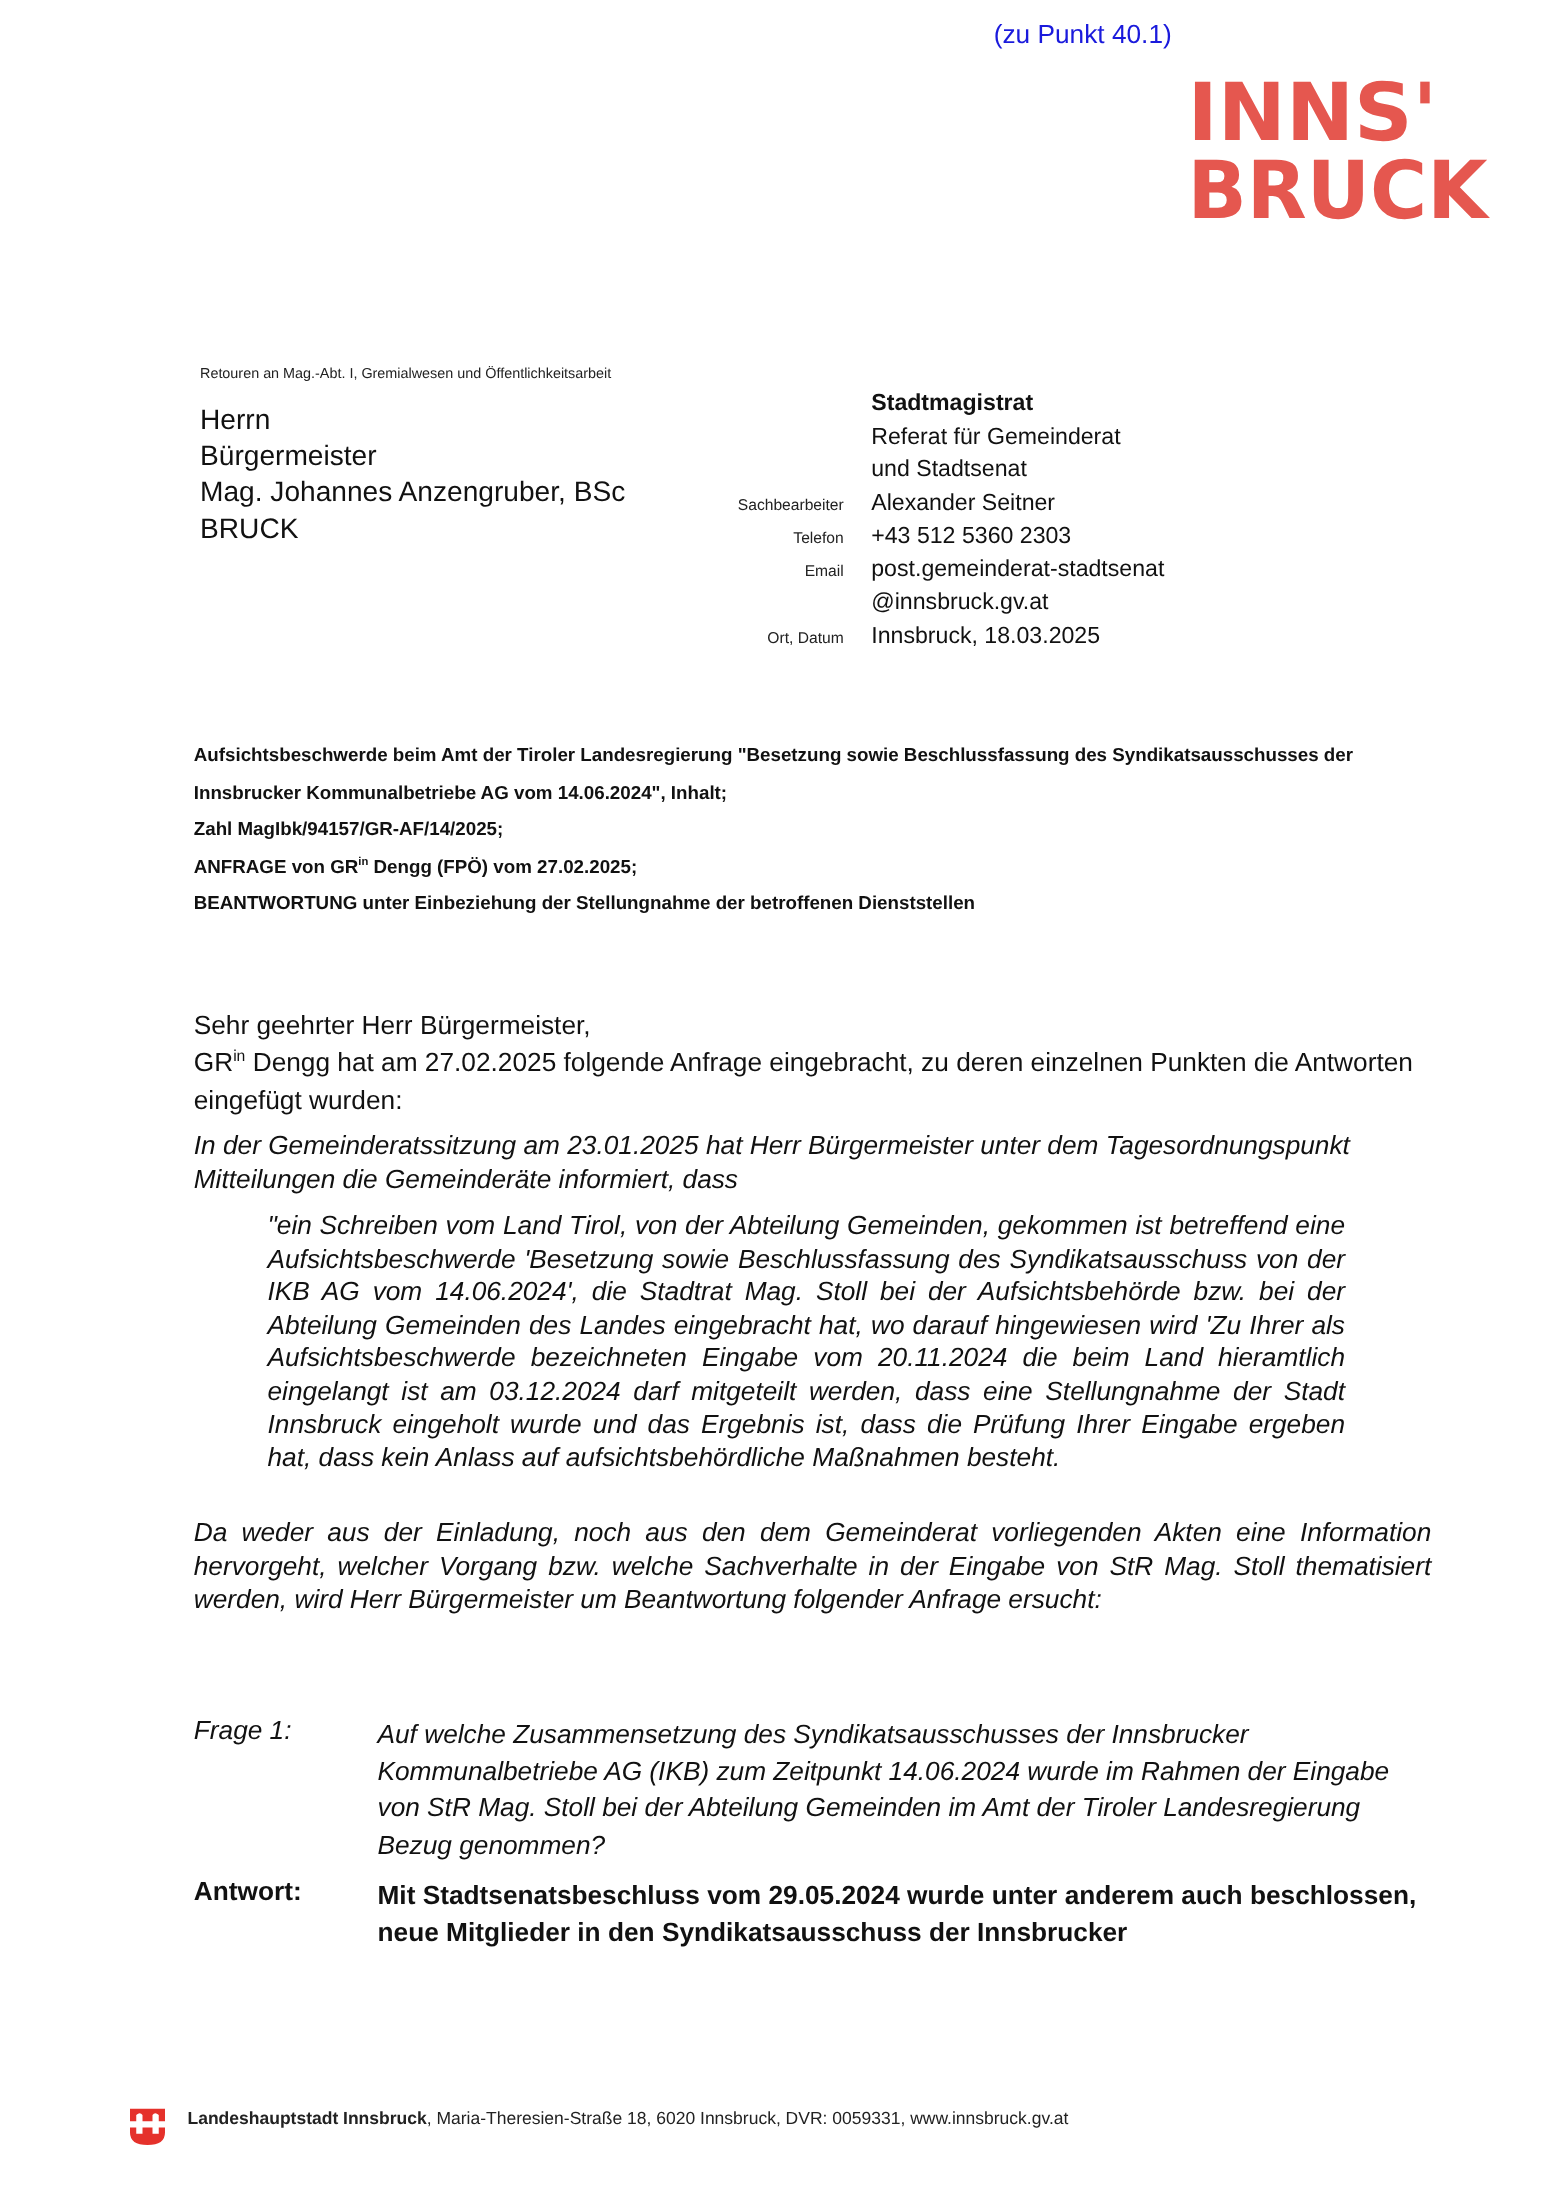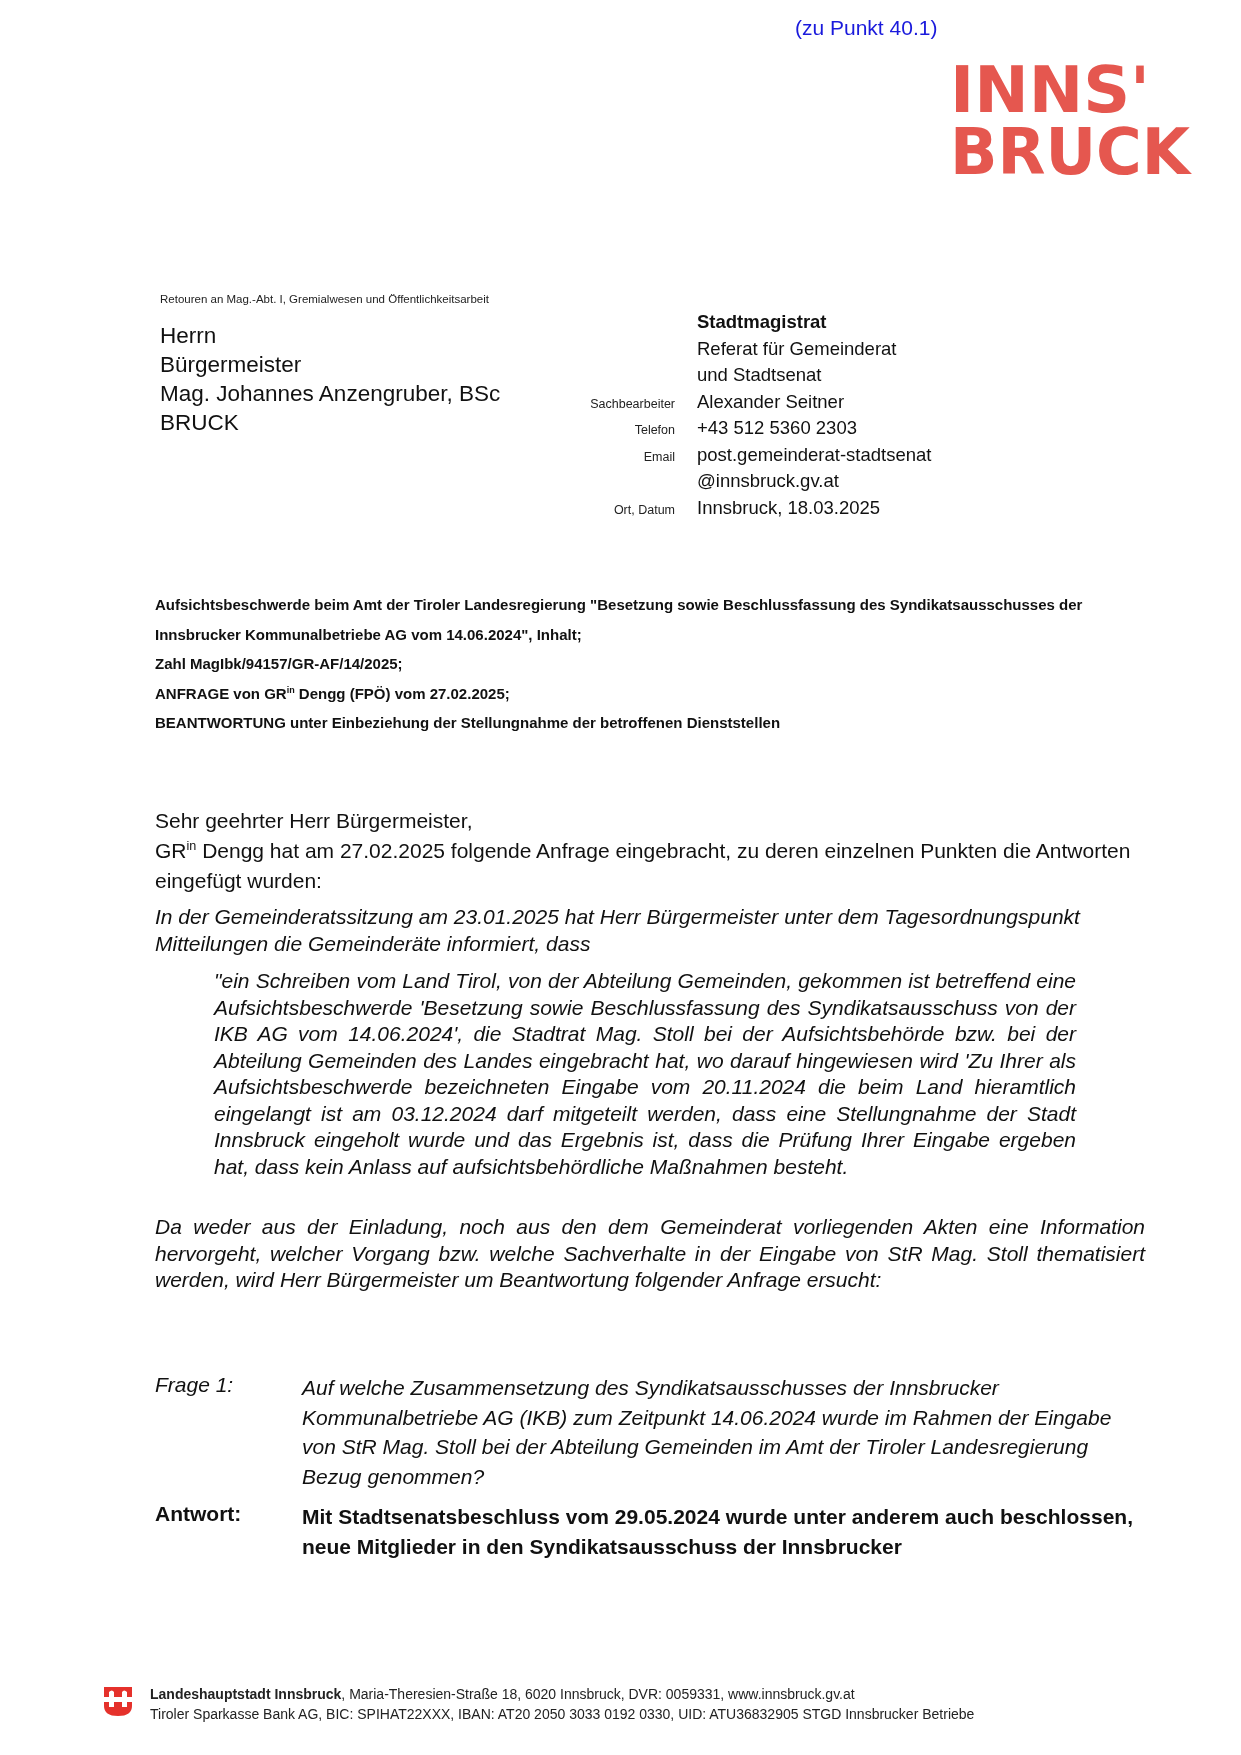--- a/index.html
+++ b/index.html
@@ -106,14 +106,13 @@
 <div class="abs qa-text" style="top:1502px; font-weight:bold;">Mit Stadtsenatsbeschluss vom 29.05.2024 wurde unter anderem auch beschlossen, neue Mitglieder in den Syndikatsausschuss der Innsbrucker</div>
 
 <div class="abs footer-icon">
   <svg viewBox="0 0 30 34" width="30" height="34">
     <path d="M1 4 L29 4 L29 14 L24 14 L24 9 Q21 6 19 9 L19 14 L11 14 L11 9 Q9 6 6 9 L6 14 L1 14 Z" fill="#e5312b"></path>
     <path d="M1 19 L6 19 L6 24 L11 24 L11 19 L19 19 L19 24 L24 24 L24 19 L29 19 L29 23 Q29 33 15 33 Q1 33 1 23 Z" fill="#e5312b"></path>
   </svg>
 </div>
 <div class="abs footer">
   <div><b>Landeshauptstadt Innsbruck</b><span>, Maria-Theresien-Straße 18, 6020 Innsbruck, DVR: 0059331, www.innsbruck.gv.at</span></div>
-  <div>Tiroler Sparkasse Bank AG, BIC: SPIHAT22XXX, IBAN: AT20 2050 3033 0192 0330, UID: ATU36832905 STGD Innsbrucker Betriebe</div>
 </div>
 
 </body></html>

